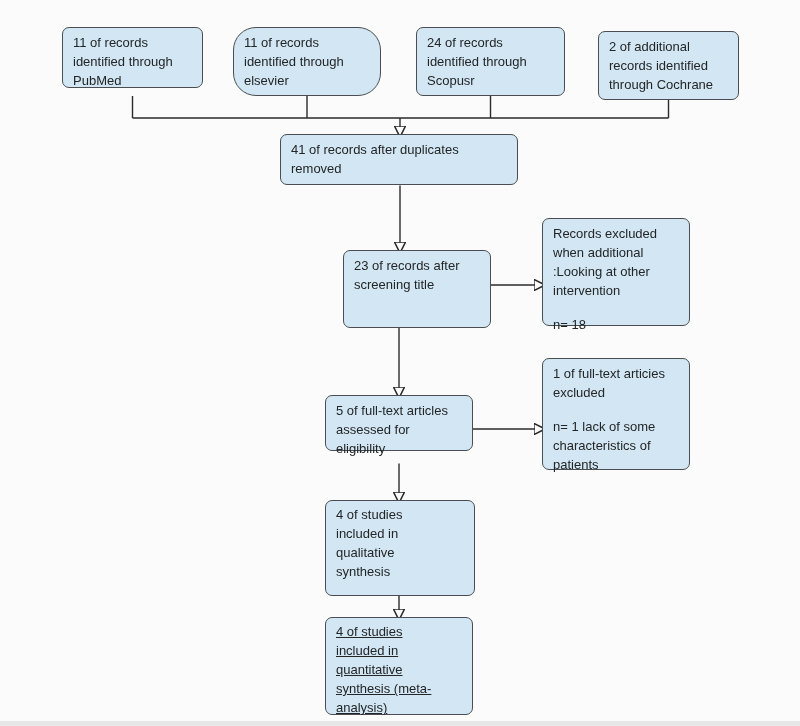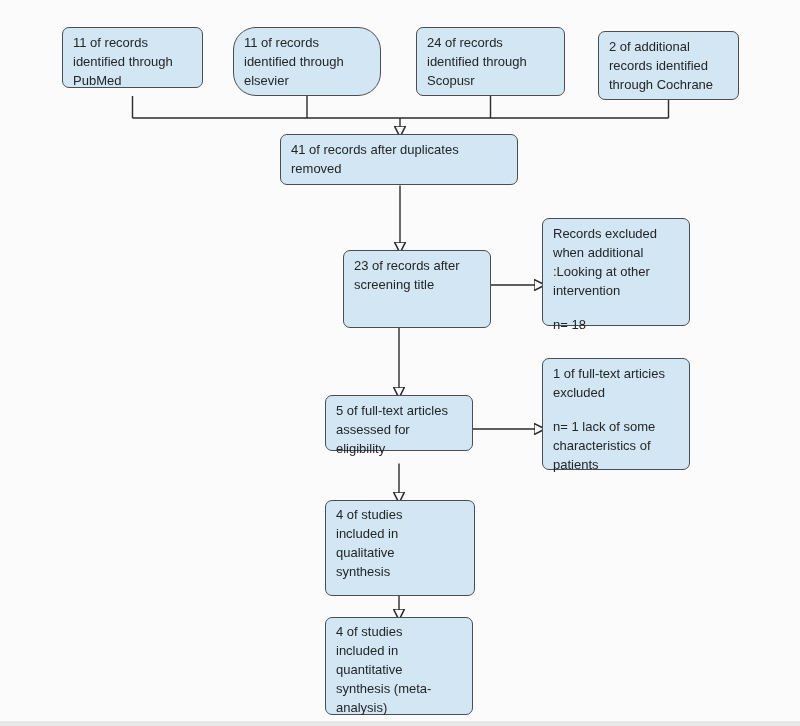--- a/index.html
+++ b/index.html
@@ -98,18 +98,18 @@
 
   <div class="box" style="left:542px; top:358px; width:148px; height:112px;">
     <div>1 of full-text articies excluded</div>
     <div class="para2">n= 1 lack of some characteristics of patients</div>
   </div>
 
   <div class="box" style="left:325px; top:500px; width:150px; height:96px; padding-right:22px; padding-top:4px;">
     <span>4 of studies included in qualitative synthesis</span>
   </div>
 
-  <div class="box" style="left:325px; top:617px; width:148px; height:98px; padding-right:22px; padding-top:4px;">
+  <div class="box" style="left:325px; top:617px; width:148px; height:98px; padding-right:22px; padding-top:4px;text-decoration:underline;">
     <span>4 of studies included in quantitative synthesis (meta-analysis)</span>
   </div>
 
   <div class="bottom-edge"></div>
 </div>
 
 </body></html>

